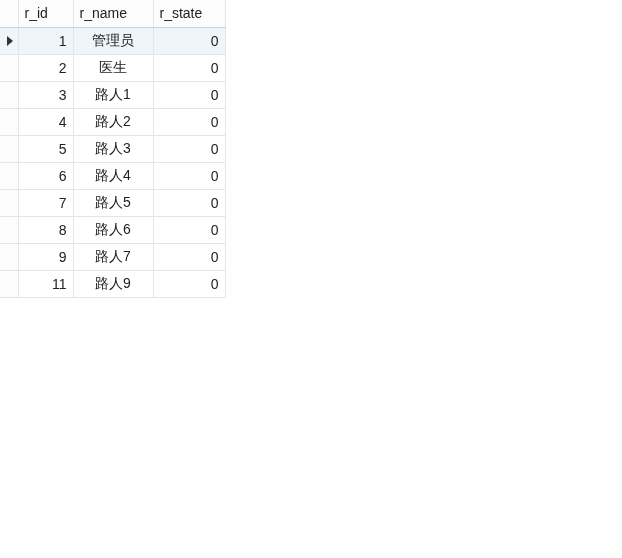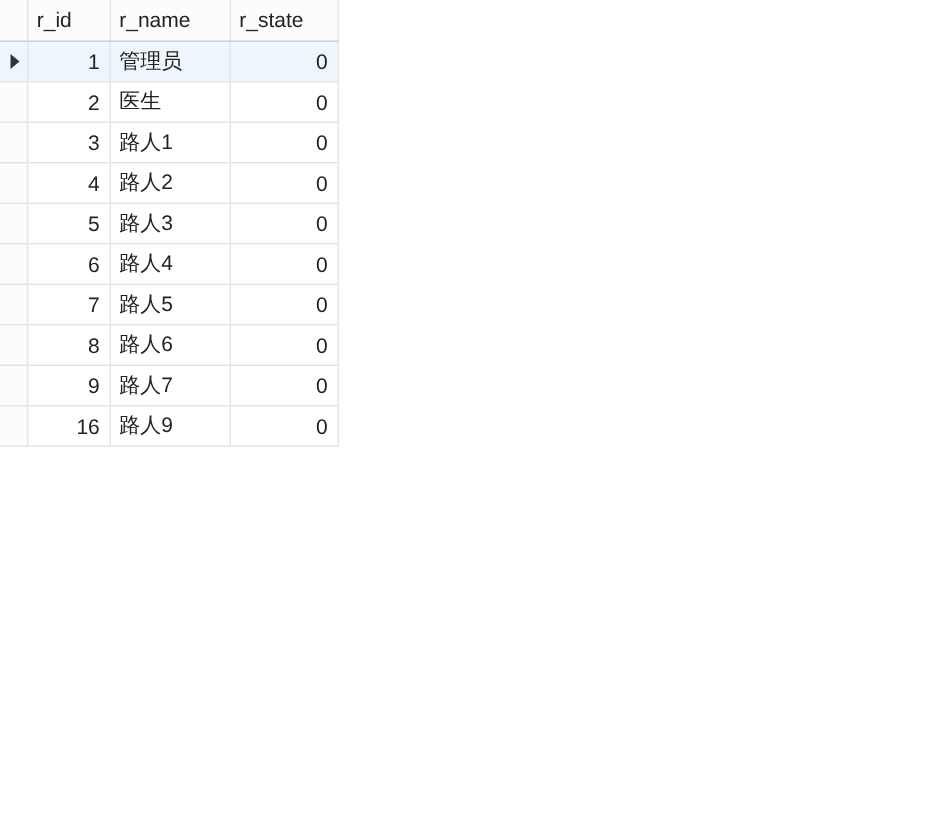--- a/index.html
+++ b/index.html
@@ -42,21 +42,21 @@
     min-width: 18px;
     padding: 0;
     background: #fcfcfc;
     text-align: center;
     color: #444;
   }
   .hdr.gutter {
     background: #fcfcfc;
   }
   .col-id   { width: 55px; text-align: right; }
-  .col-name { width: 80px; text-align: left;  }
+  .col-name { width: 80px; text-align: center;  }
   .col-state{ width: 72px; text-align: right; }
   .hdr.col-id, .hdr.col-name, .hdr.col-state { text-align: left; }
   .row.selected .cell { background: #eef6fb; }
   .row.selected .gutter { background: #eef6fb; }
   .arrow {
     display: inline-block;
     width: 0; height: 0;
     border-top: 5px solid transparent;
     border-bottom: 5px solid transparent;
     border-left: 6px solid #333;
@@ -123,17 +123,17 @@
       <div class="cell col-state">0</div>
     </div>
     <div class="row">
       <div class="gutter"></div>
       <div class="cell col-id">9</div>
       <div class="cell col-name">路人7</div>
       <div class="cell col-state">0</div>
     </div>
     <div class="row">
       <div class="gutter"></div>
-      <div class="cell col-id">16</div>
+      <div class="cell col-id">11</div>
       <div class="cell col-name">路人9</div>
       <div class="cell col-state">0</div>
     </div>
   </div>
 
 </body></html>

